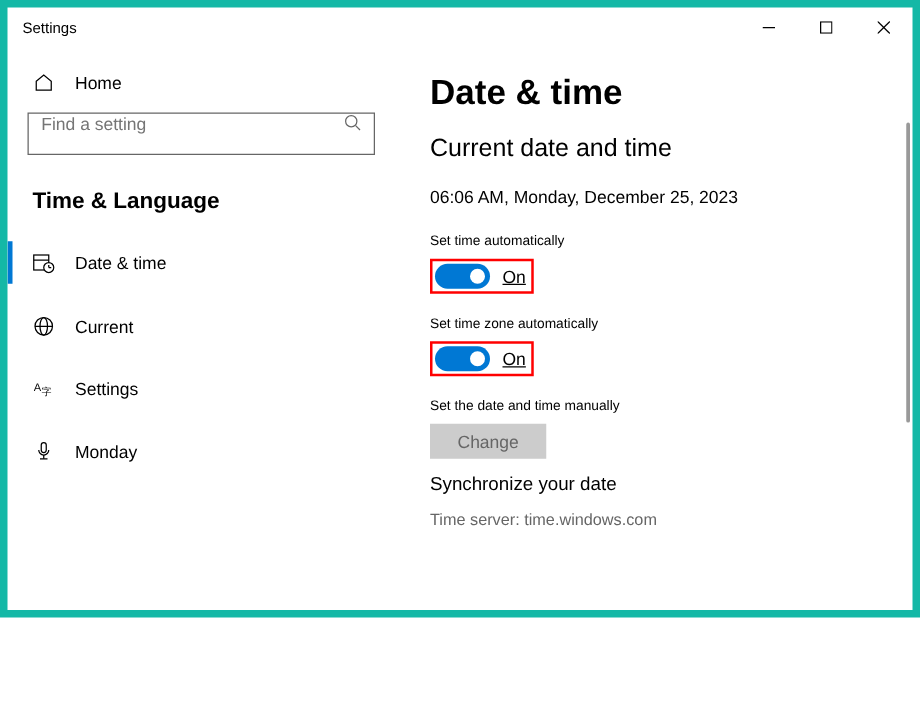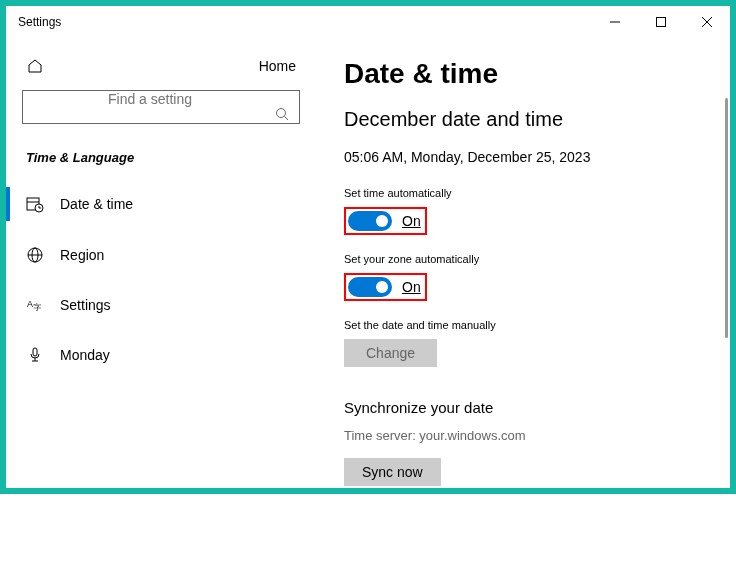--- a/index.html
+++ b/index.html
@@ -5,40 +5,40 @@
   * { box-sizing: border-box; margin: 0; padding: 0; }
   html, body { width: 736px; height: 564px; font-family: "Segoe UI", Arial, sans-serif; font-size: 14px; color: #000; background: #fff; }
   .window { width: 736px; height: 494px; border: 6px solid #14b8a6; position: relative; display: flex; flex-direction: column; background: #fff; }
   .titlebar { height: 32px; display: flex; align-items: center; padding-left: 12px; font-size: 12px; }
   .titlebar-spacer { flex: 1; }
   .win-controls { display: flex; }
   .win-btn { width: 46px; height: 32px; display: flex; align-items: center; justify-content: center; }
   .win-btn svg { width: 10px; height: 10px; stroke: #000; stroke-width: 1; fill: none; }
   .body { flex: 1; display: flex; overflow: hidden; }
   .sidebar { width: 310px; padding: 12px 0 0 0; }
-  .home-row { display: flex; align-items: center; padding: 8px 20px; font-size: 14px; justify-content: space-between; }
+  .home-row { display: flex; align-items: center; padding: 8px 20px; gap: 16px; font-size: 14px; }
   .search-wrap { padding: 8px 16px 16px 16px; }
-  .search { width: 100%; height: 34px; border: 1px solid #666; display: flex; align-items: flex-end; padding: 0 10px; flex-direction: column; }
+  .search { width: 100%; height: 34px; border: 1px solid #666; display: flex; align-items: flex-start; padding: 0 10px; }
   .search input { flex: 1; border: none; outline: none; font-size: 14px; color: #555; background: transparent; }
   .search .sicon { color: #555; }
-  .section-title { font-weight: 600; padding: 10px 20px 18px 20px; font-size: 13px; font-style: italic; }
+  .section-title { font-weight: 600; padding: 10px 20px 18px 20px; font-size: 18px; }
   .nav-item { display: flex; align-items: center; gap: 16px; padding: 12px 20px 12px 20px; font-size: 14px; position: relative; margin-bottom: 10px; }
   .nav-item.active::before { content: ""; position: absolute; left: 0; top: 4px; bottom: 4px; width: 4px; background: #0078d4; }
   .nav-icon { width: 18px; display: flex; justify-content: center; color: #000; }
   .main { flex: 1; padding: 20px 28px 20px 28px; overflow: hidden; position: relative; }
   .main h1 { font-weight: 600; font-size: 28px; margin-bottom: 18px; }
   .main h2 { font-weight: 400; font-size: 20px; margin-bottom: 18px; }
   .dt-line { font-size: 14px; margin-bottom: 22px; color: #000; }
   .label { font-size: 11px; margin-bottom: 8px; }
   .toggle-row { display: flex; align-items: flex-start; gap: 10px; margin-bottom: 18px; text-decoration: underline; }
   .toggle { width: 44px; height: 20px; border-radius: 10px; background: #0078d4; position: relative; }
   .toggle::after { content: ""; position: absolute; width: 12px; height: 12px; background: #fff; border-radius: 50%; top: 4px; right: 4px; }
   .toggle-label { font-size: 14px; }
   .highlight { border: 2px solid #ff0000; padding: 2px 4px 2px 2px; display: inline-flex; align-items: center; gap: 10px; }
-  .disabled-btn { background: #ccc; color: #666; border: none; padding: 6px 22px; font-size: 14px; margin-bottom: 32px; }
+  .disabled-btn { background: #ccc; color: #666; border: none; padding: 6px 22px; font-size: 14px; margin-bottom: 12px; }
   .sync-title { font-size: 15px; margin-bottom: 10px; }
   .sync-text { font-size: 13px; color: #666; line-height: 1.5; margin-bottom: 2px; max-width: 320px; }
   .sync-btn { background: #ccc; border: none; padding: 6px 18px; font-size: 14px; margin-top: 10px; }
   .scroll-indicator { position: absolute; right: 2px; top: 60px; width: 3px; height: 240px; background: #999; border-radius: 2px; }
 </style>
 </head>
 <body>
 
 <div class="window">
   <div class="titlebar">
@@ -100,21 +100,21 @@
         <span>Date &amp; time</span>
       </div>
       <div class="nav-item">
         <span class="nav-icon">
           <svg width="16" height="16" viewBox="0 0 16 16" fill="none" stroke="#000" stroke-width="1">
               <circle cx="8" cy="8" r="7"></circle>
               <ellipse cx="8" cy="8" rx="3" ry="7"></ellipse>
               <line x1="1" y1="8" x2="15" y2="8"></line>
             </svg>
         </span>
-        <span>Region</span>
+        <span>Current</span>
       </div>
       <div class="nav-item">
         <span class="nav-icon">
           <svg width="16" height="16" viewBox="0 0 18 18" fill="none" stroke="#000" stroke-width="1">
               <text x="0" y="11" font-size="10" fill="#000" stroke="none">A</text>
               <text x="7" y="15" font-size="9" fill="#000" stroke="none">字</text>
             </svg>
         </span>
         <span>Settings</span>
       </div>
@@ -127,40 +127,39 @@
               <line x1="5" y1="14" x2="11" y2="14"></line>
             </svg>
         </span>
         <span>Monday</span>
       </div>
     </div>
 
     <div class="main">
       <div class="scroll-indicator"></div>
       <h1>Date &amp; time</h1>
-      <h2>December date and time</h2>
-      <div class="dt-line">05:06 AM, Monday, December 25, 2023</div>
+      <h2>Current date and time</h2>
+      <div class="dt-line">06:06 AM, Monday, December 25, 2023</div>
 
       <div class="label">Set time automatically</div>
       <div class="toggle-row">
         <span class="highlight">
           <span class="toggle"></span>
           <span class="toggle-label">On</span>
         </span>
       </div>
 
-      <div class="label">Set your zone automatically</div>
+      <div class="label">Set time zone automatically</div>
       <div class="toggle-row">
         <span class="highlight">
           <span class="toggle"></span>
           <span class="toggle-label">On</span>
         </span>
       </div>
 
       <div class="label">Set the date and time manually</div>
       <button class="disabled-btn">Change</button>
 
       <div class="sync-title">Synchronize your date</div>
-      <div class="sync-text">Time server: your.windows.com</div>
-      <button class="sync-btn">Sync now</button>
+      <div class="sync-text">Time server: time.windows.com</div>
     </div>
   </div>
 </div>
 
 </body></html>

